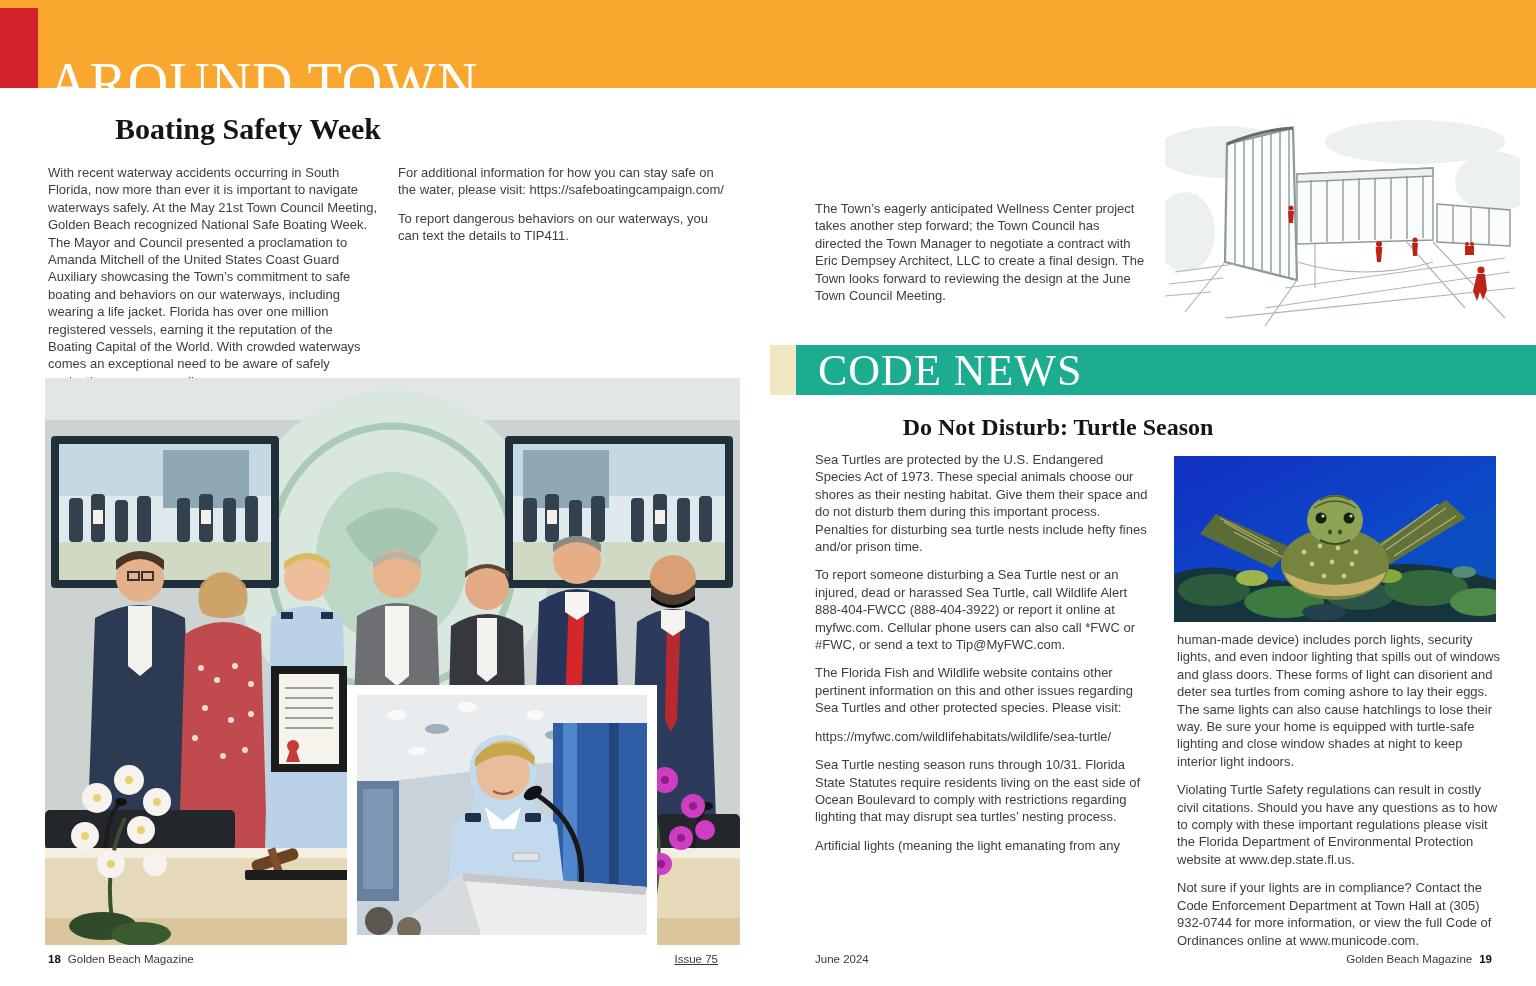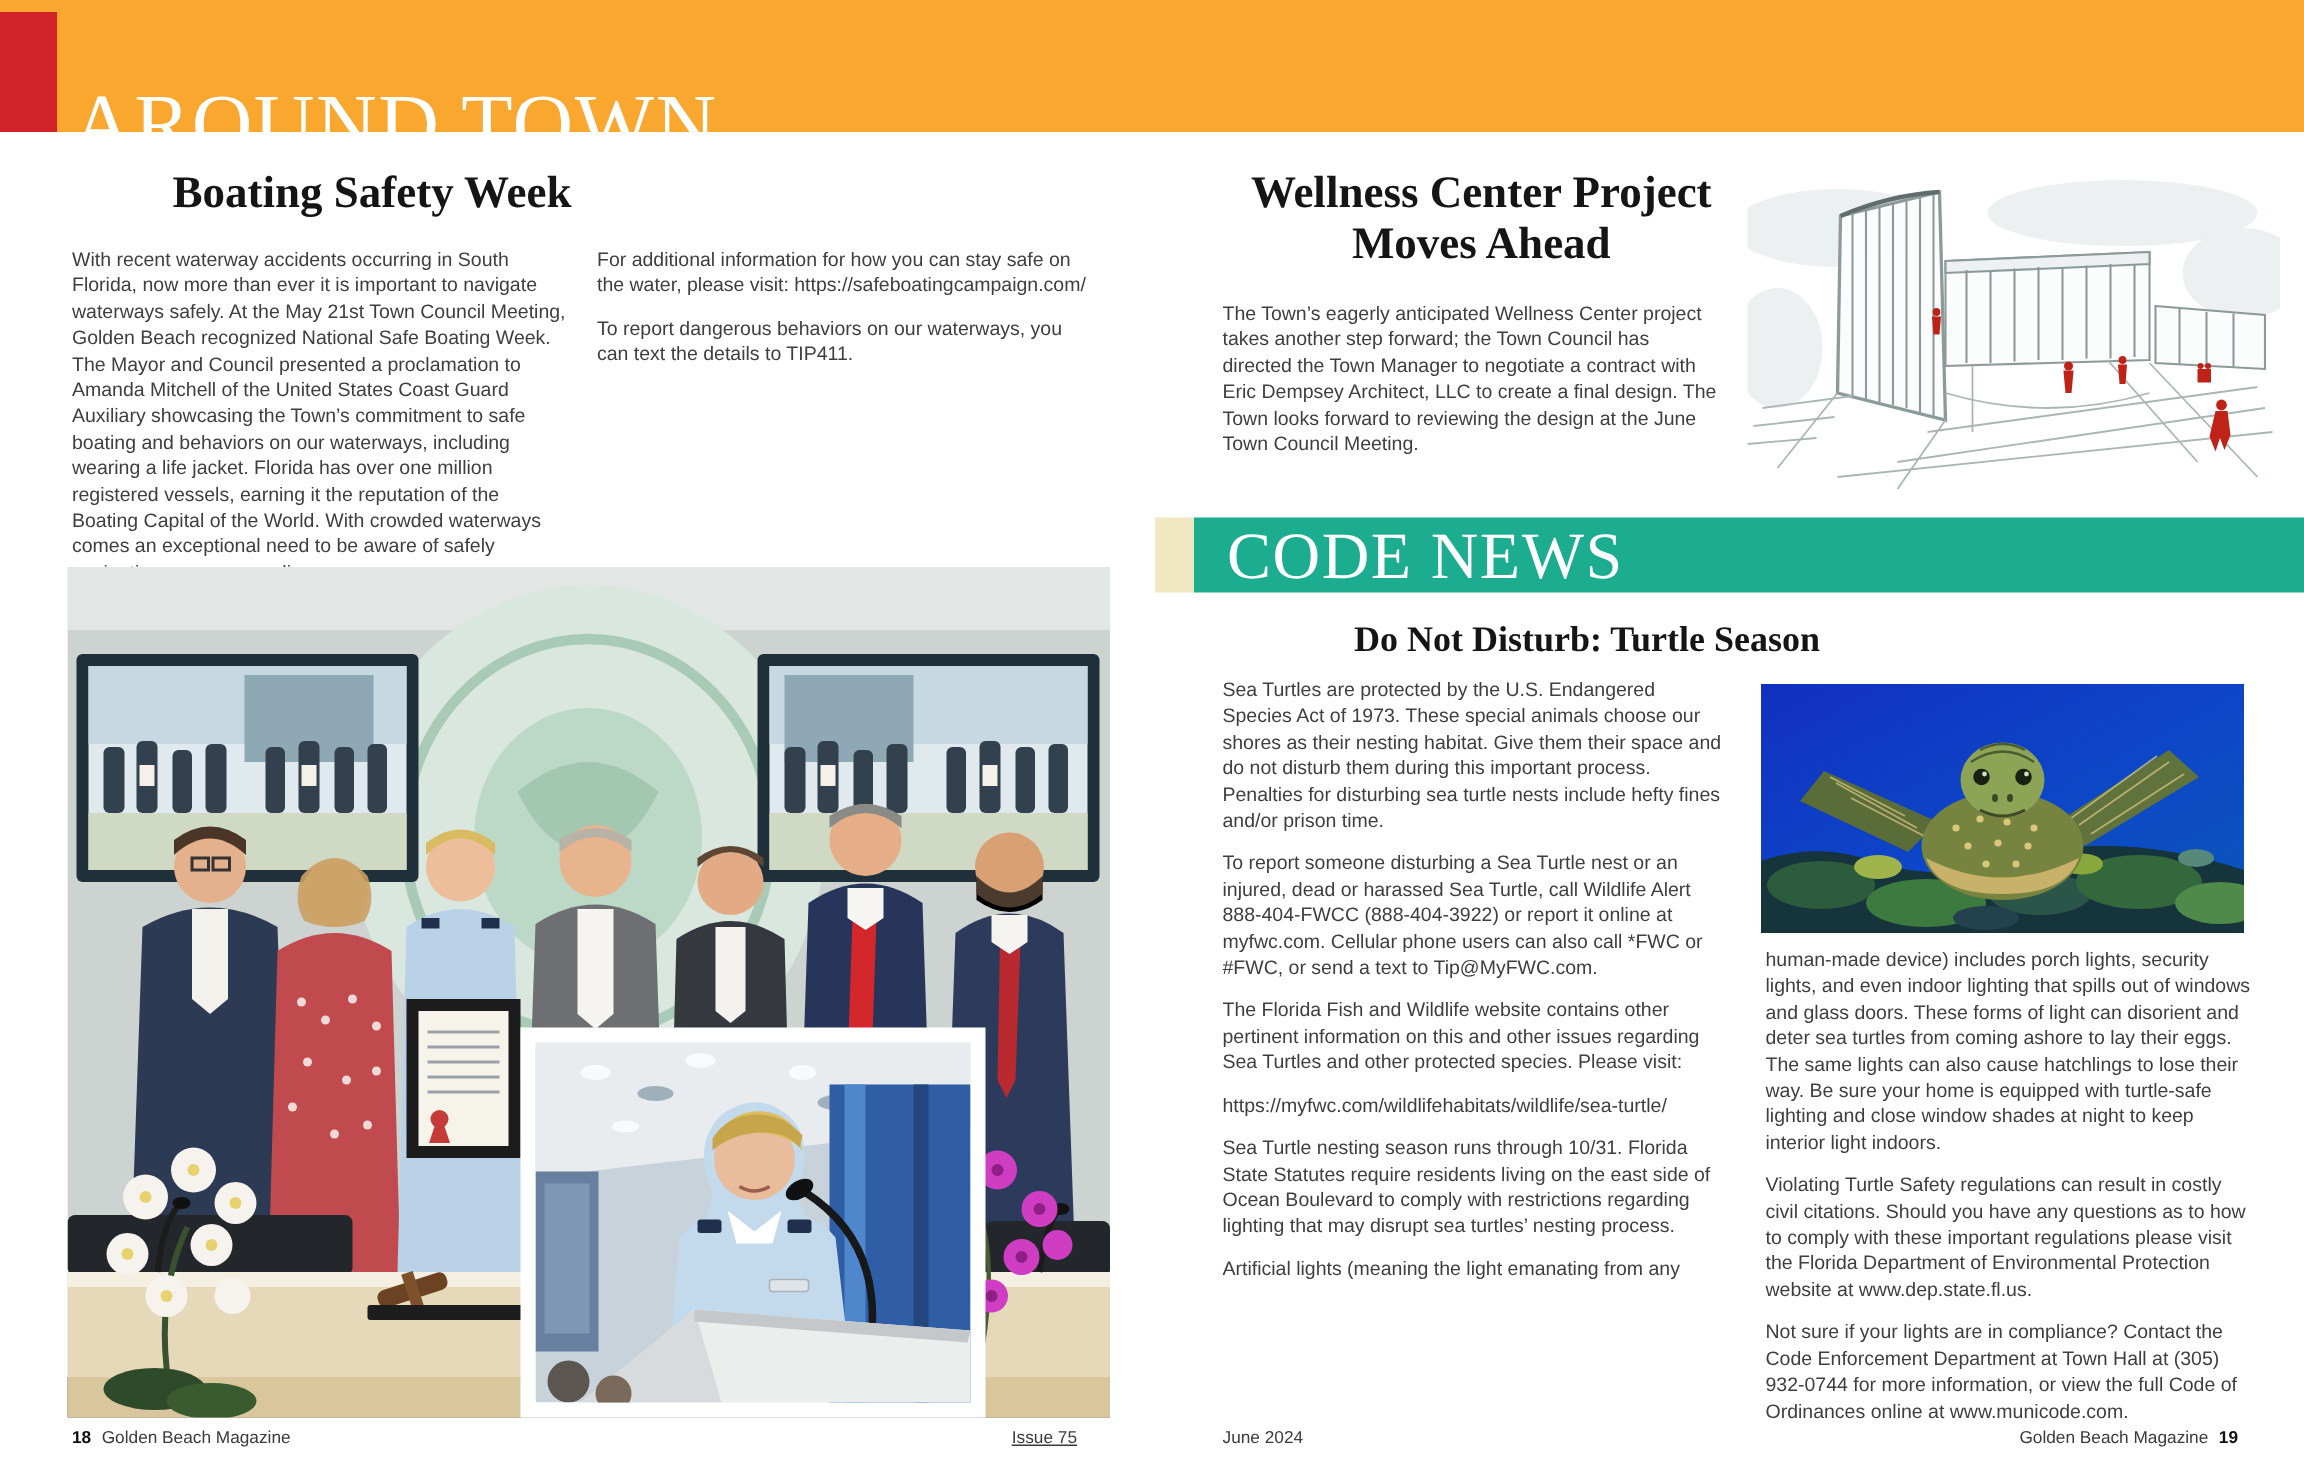--- a/index.html
+++ b/index.html
@@ -327,21 +327,20 @@
     </svg>
   </figure>
 
   <div class="footer" id="foot-left">
     <b>18</b><span>Golden Beach Magazine</span>
   </div>
   <div class="footer" id="foot-issue">
     <span>Issue 75</span>
   </div>
 
-  <h1 class="h-article" id="wellness-title">Wellness Center Project Moves Ahead</h1>
   <div class="col" id="wellness-body">
     <p>The Town’s eagerly anticipated Wellness Center project takes another step forward; the Town Council has directed the Town Manager to negotiate a contract with Eric Dempsey Architect, LLC to create a final design. The Town looks forward to reviewing the design at the June Town Council Meeting.</p>
   </div>
 
   <figure id="fig-sketch">
     <svg viewBox="0 0 355 222" preserveAspectRatio="none">
       <rect width="355" height="222" fill="#ffffff"></rect>
       <g fill="#edf0f0">
           <ellipse cx="60" cy="40" rx="70" ry="26"></ellipse>
           <ellipse cx="250" cy="30" rx="90" ry="22"></ellipse>

